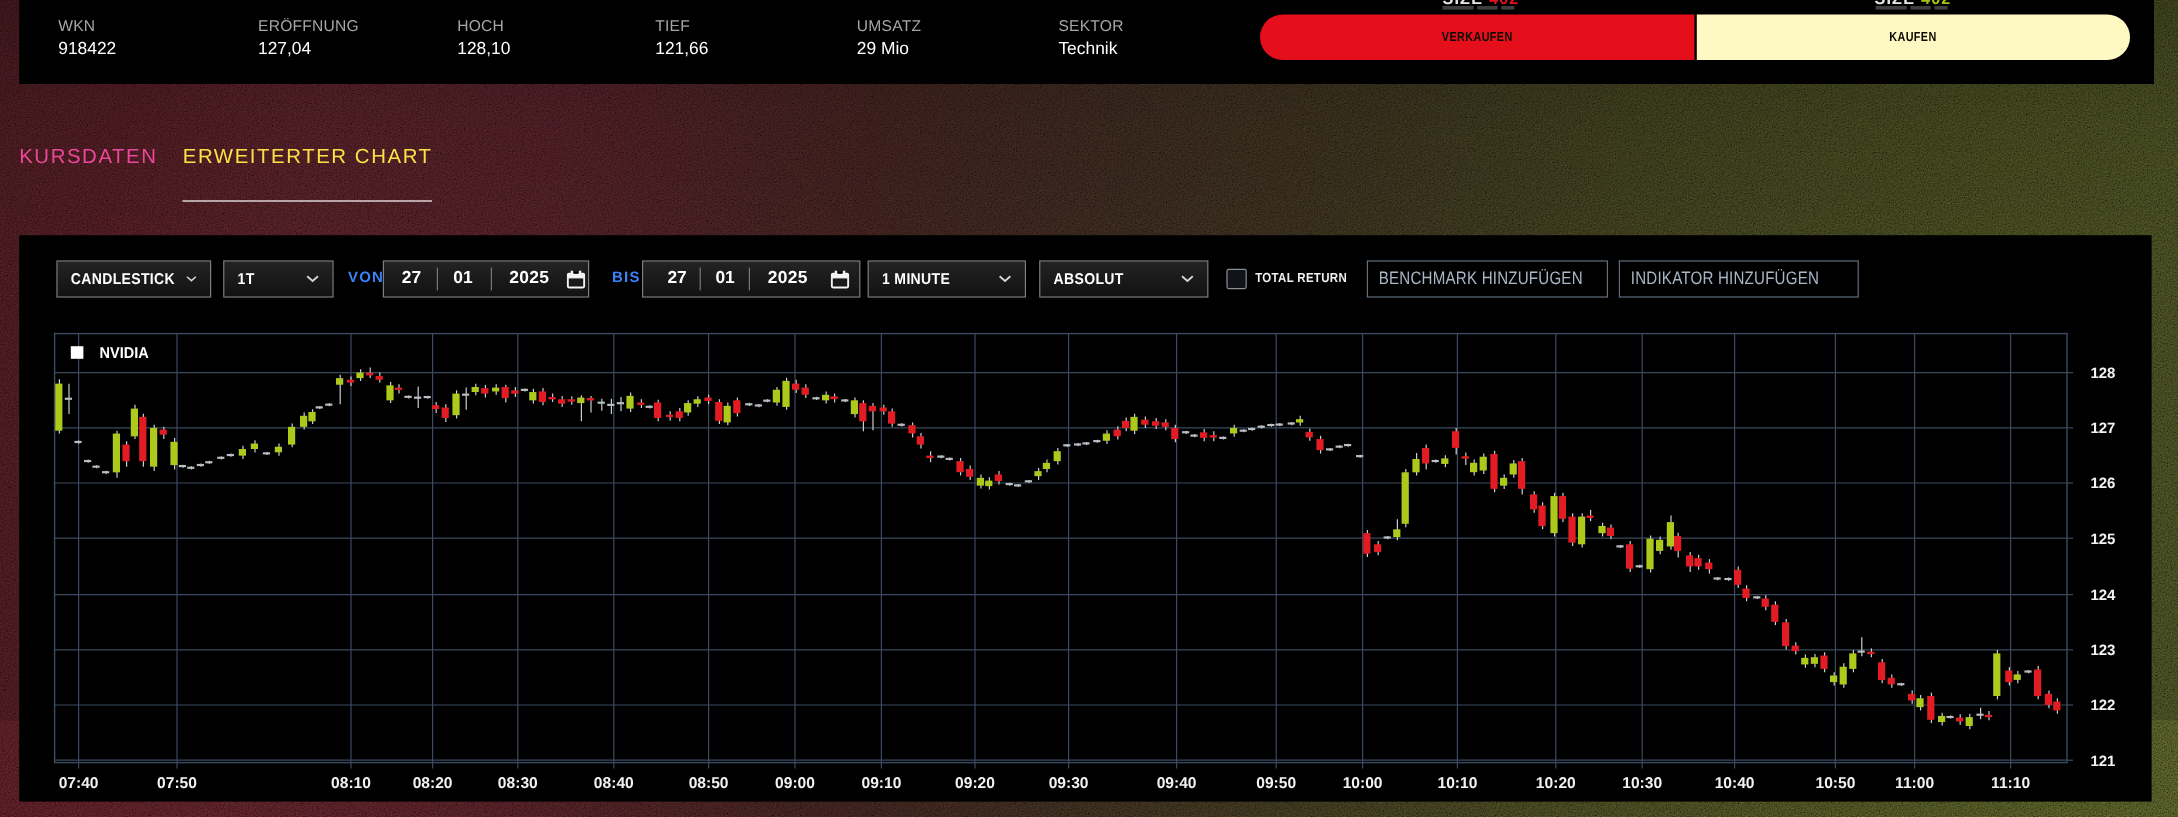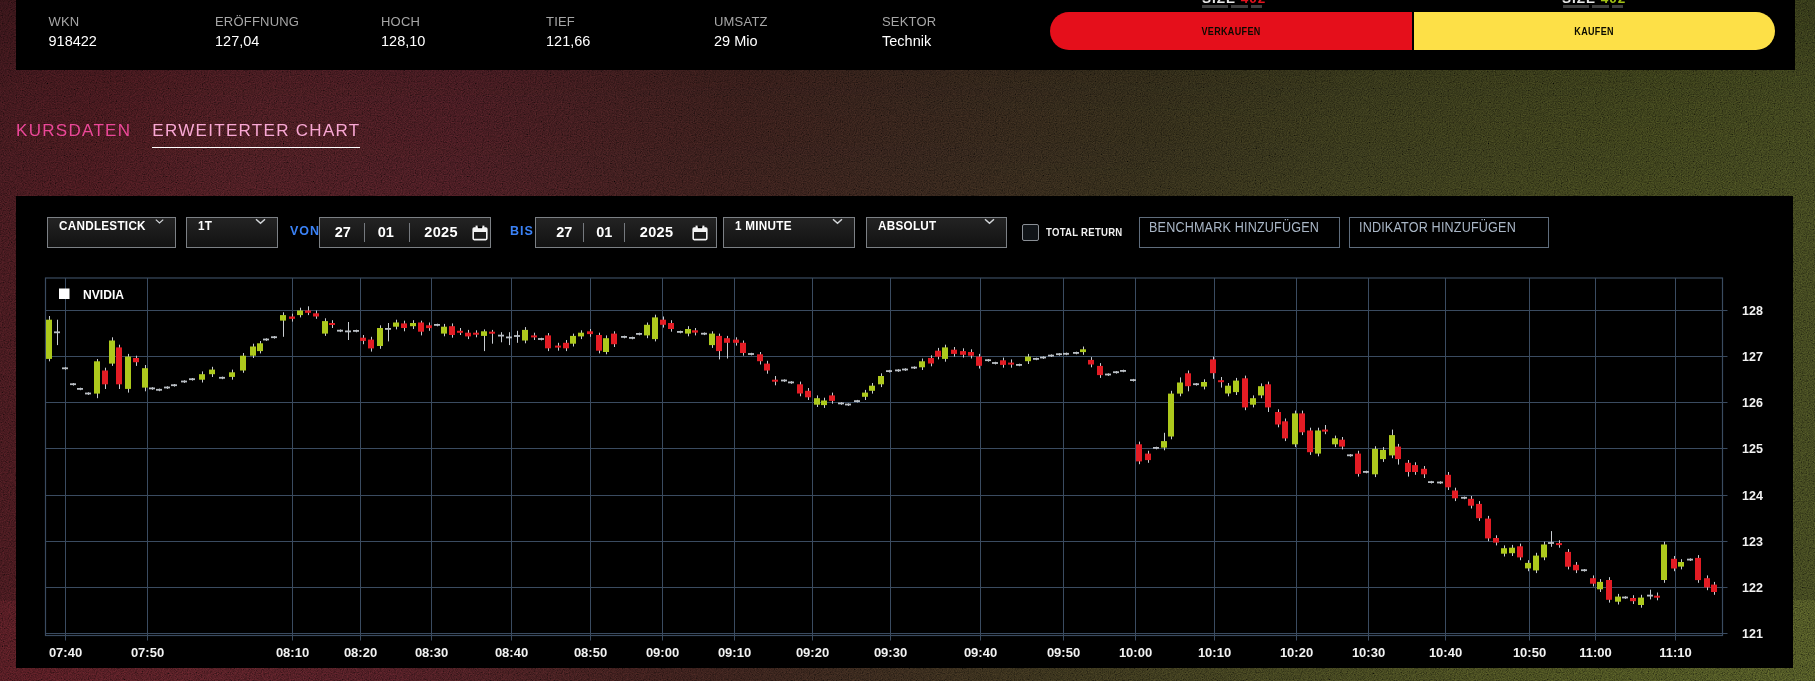--- a/index.html
+++ b/index.html
@@ -10,26 +10,26 @@
 svg.noise{position:absolute;inset:0;mix-blend-mode:overlay;opacity:.9;}
 .topbar{position:absolute;left:16px;top:0;width:1779px;height:70px;background:#000;}
 .col{position:absolute;top:0}
 .col .lab{font-size:13px;color:#a6a6a6;font-weight:400;letter-spacing:.2px;line-height:13px;margin-top:15px}
 .col .val{font-size:14.5px;color:#fff;font-weight:400;margin-top:5px}
 .sizeline{position:absolute;top:-9px;font-size:13.5px;font-weight:700;letter-spacing:1px;color:#e8e8e8;white-space:nowrap}
 .tiny{position:absolute;top:5px;height:3px} .tiny i{position:absolute;top:0;height:2.6px;background:#3e3e3e;display:block}
 .btn{position:absolute;top:12px;height:38px;display:flex;align-items:center;justify-content:center;color:#0a0a00;font-size:11px;font-weight:700;letter-spacing:.4px}
 .btn b{transform:scaleX(.82);font-weight:700}
 .btn.sell{left:1034px;width:361.5px;background:#e50f1b;border-radius:19px 0 0 19px}
-.btn.buy{left:1397.5px;width:361px;background:#fde047;border-radius:0 19px 19px 0}
+.btn.buy{left:1397.5px;width:361px;background:#fef9c3;border-radius:0 19px 19px 0}
 .tabs{position:absolute;top:121px;left:16px;font-size:17px;letter-spacing:1.3px;}
 .tab1{color:#ec4899;display:inline-block}
-.tab2{color:#f9a8d4;display:inline-block;margin-left:21px;border-bottom:1.5px solid #fff;padding-bottom:6px}
+.tab2{color:#fde047;display:inline-block;margin-left:21px;border-bottom:1.5px solid #fff;padding-bottom:26px}
 .panel{position:absolute;left:16px;top:196px;width:1777px;height:472px;background:#000;}
-.box{position:absolute;top:20.5px;height:29px;border:1px solid #7c8085;background:linear-gradient(180deg,#232323,#121212);display:flex;}
+.box{position:absolute;top:20.5px;height:29px;border:1px solid #7c8085;background:linear-gradient(180deg,#232323,#121212);display:flex;align-items:center}
 .sel span{color:#fff;font-size:13px;font-weight:700;letter-spacing:.3px;margin-left:11px;transform:scaleX(.9);transform-origin:left center;white-space:nowrap}
 .sel svg{margin-right:11px}
 .slab{position:absolute;top:28px;color:#3b82f6;font-size:12.5px;font-weight:700;letter-spacing:1px}
 .date .dt{position:absolute;top:6.5px;color:#fff;font-size:14.5px;font-weight:700}
 .date .sep{position:absolute;top:5px;width:1px;height:19px;background:#75797e}
 .date .ic{position:absolute;top:7px}
 .date .y{letter-spacing:.3px}
 .cb{position:absolute;left:1006px;top:27.5px;width:15px;height:15px;border:1.5px solid #8a8f95;background:#101418;border-radius:2px}
 .cblab{position:absolute;left:1030px;top:29.5px;color:#f0f0f0;font-size:11px;font-weight:700;letter-spacing:.3px;transform:scaleX(.87);transform-origin:left center}
 .ph{background:#000;border:1px solid #5f6d7d}

